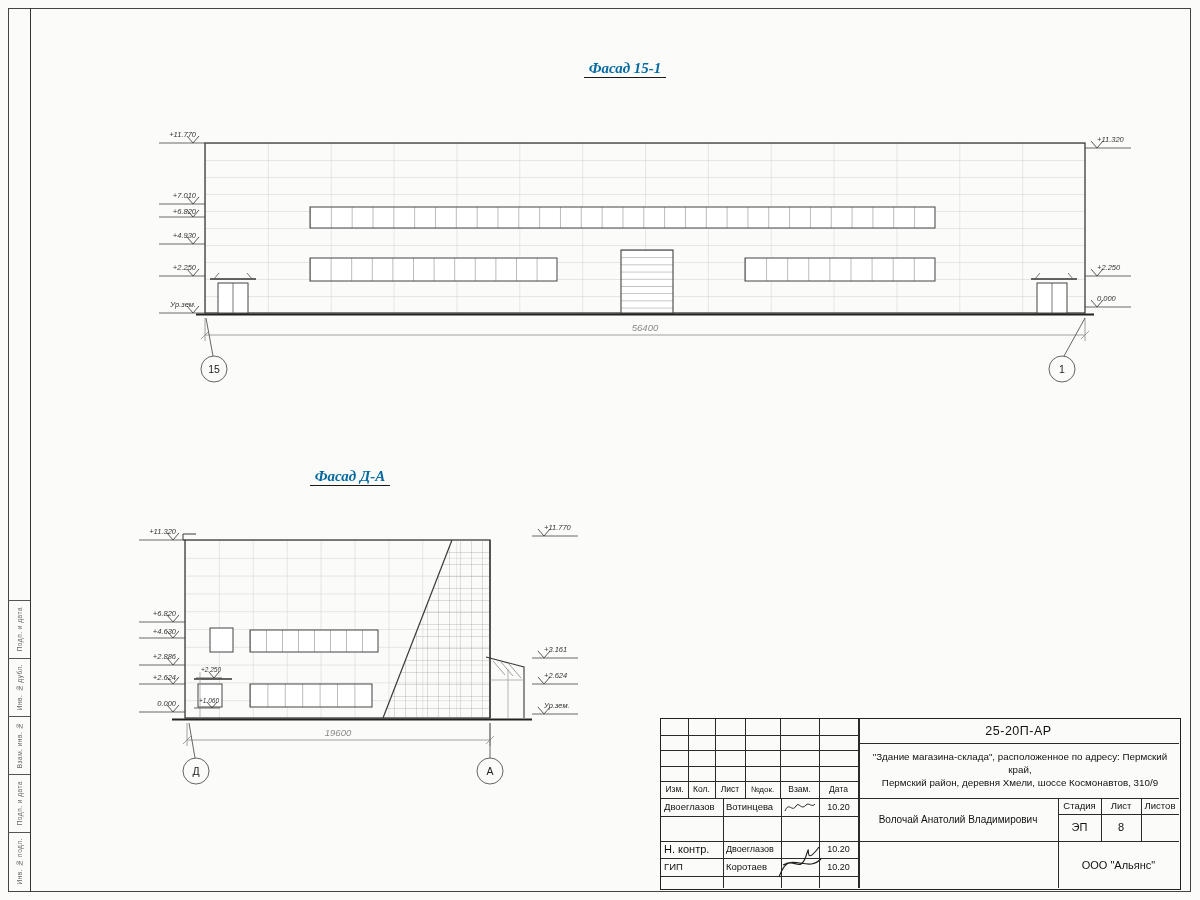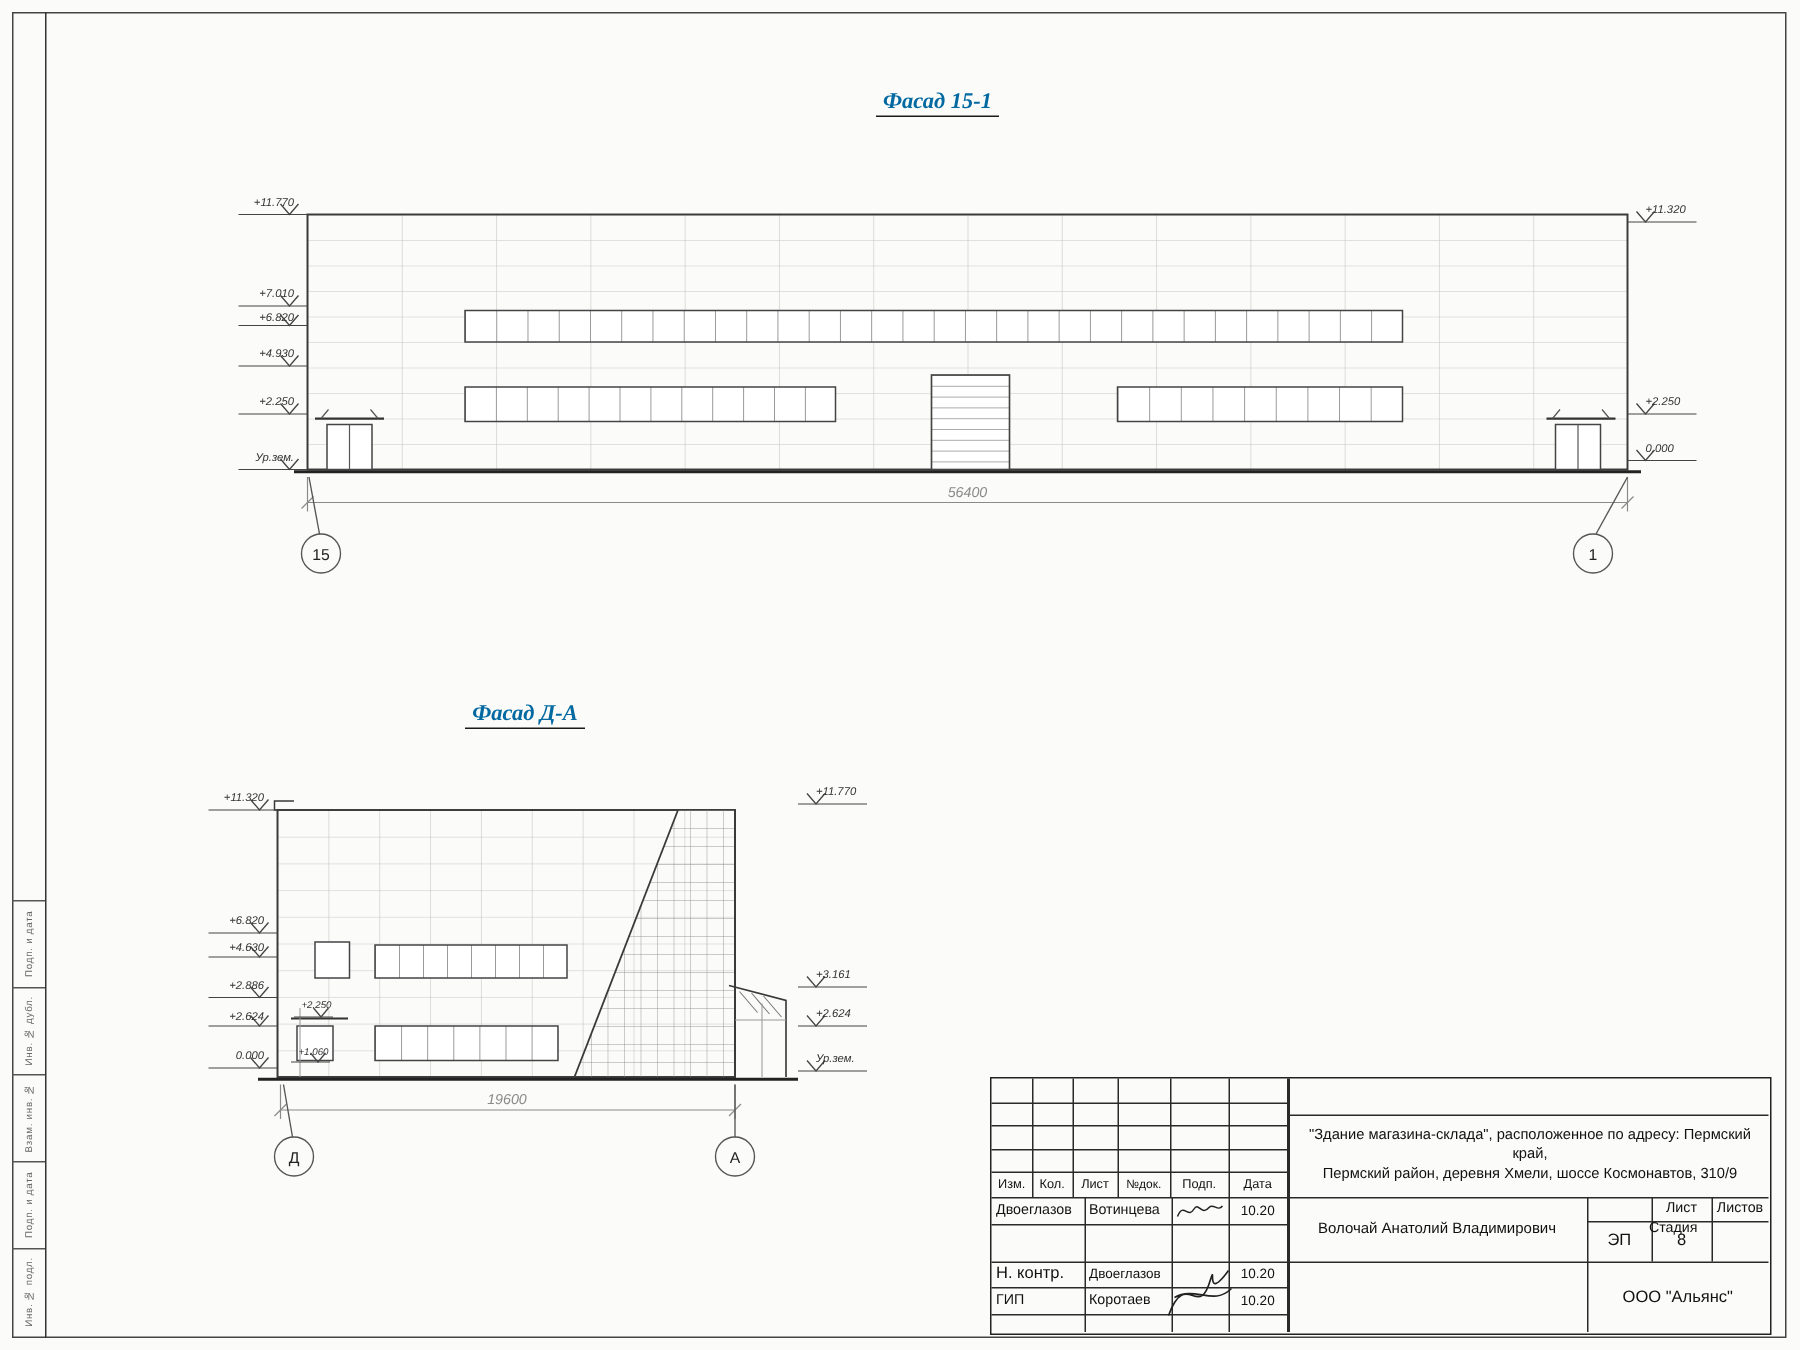--- a/index.html
+++ b/index.html
@@ -281,21 +281,21 @@
     <div class="tl" style="left:0;top:122px;width:518px;height:1px;"></div>
     <div class="tl" style="left:0;top:139px;width:197px;height:1px;"></div>
     <div class="tl" style="left:0;top:157px;width:197px;height:1px;"></div>
     <div class="tl" style="left:197px;top:24px;width:321px;height:1px;"></div>
     <div class="tl" style="left:397px;top:95px;width:121px;height:1px;"></div>
 
     <div class="tbt ctr" style="left:0;top:62px;width:27px;line-height:17px;font-size:8.5px;">Изм.</div>
     <div class="tbt ctr" style="left:27px;top:62px;width:27px;line-height:17px;font-size:8.5px;">Кол.</div>
     <div class="tbt ctr" style="left:54px;top:62px;width:30px;line-height:17px;font-size:8.5px;">Лист</div>
     <div class="tbt ctr" style="left:84px;top:62px;width:35px;line-height:17px;font-size:8px;">№док.</div>
-    <div class="tbt ctr" style="left:119px;top:62px;width:39px;line-height:17px;font-size:8.5px;">Подп.</div>
+    <div class="tbt ctr" style="left:119px;top:62px;width:39px;line-height:17px;font-size:8.5px;">Взам.</div>
     <div class="tbt ctr" style="left:158px;top:62px;width:39px;line-height:17px;font-size:8.5px;">Дата</div>
 
     <div class="tbt" style="left:3px;top:79px;width:58px;line-height:18px;font-size:9.5px;">Двоеглазов</div>
     <div class="tbt" style="left:65px;top:79px;width:54px;line-height:18px;font-size:9.5px;">Вотинцева</div>
     <div class="tbt ctr" style="left:158px;top:79px;width:39px;line-height:18px;font-size:9px;">10.20</div>
 
     <div class="tbt" style="left:3px;top:122px;width:58px;line-height:17px;font-size:11px;">Н. контр.</div>
     <div class="tbt" style="left:65px;top:122px;width:54px;line-height:17px;font-size:9px;">Двоеглазов</div>
     <div class="tbt ctr" style="left:158px;top:122px;width:39px;line-height:17px;font-size:9px;">10.20</div>
 
@@ -303,26 +303,27 @@
     <div class="tbt" style="left:65px;top:139px;width:54px;line-height:18px;font-size:9.5px;">Коротаев</div>
     <div class="tbt ctr" style="left:158px;top:139px;width:39px;line-height:18px;font-size:9px;">10.20</div>
 
     <svg class="abs" style="left:122px;top:80px;" width="34" height="16" viewBox="0 0 34 16">
       <path d="M2 12 C6 2 9 14 13 7 C16 2 18 12 23 6 C26 3 29 9 32 5" stroke="#222" fill="none" stroke-width="1"></path>
     </svg>
     <svg class="abs" style="left:112px;top:118px;" width="52" height="50" viewBox="0 0 52 50">
       <path d="M6 40 C18 8 26 44 34 16 C38 4 30 32 46 10 M10 28 C24 20 36 34 48 22" stroke="#222" fill="none" stroke-width="1.1"></path>
     </svg>
 
+    <div class="tbt ctr" style="left:197px;top:0;width:321px;line-height:24px;font-size:12.5px;letter-spacing:.5px;">25-20П-АР</div>
     <div class="abs" style="left:200px;top:31px;width:318px;text-align:center;font-size:9.8px;line-height:13px;color:#111;">
       <div>"Здание магазина-склада", расположенное по адресу: Пермский край,</div>
       <div>Пермский район, деревня Хмели, шоссе Космонавтов, 310/9</div>
     </div>
     <div class="tbt flexc" style="left:197px;top:79px;width:200px;height:43px;font-size:10px;white-space:normal;text-align:center;">Волочай Анатолий Владимирович</div>
-    <div class="tbt ctr" style="left:397px;top:92px;width:43px;line-height:16px;font-size:9.5px;padding-left:36px;">Стадия</div>
+    <div class="tbt ctr" style="left:397px;top:79px;width:43px;line-height:16px;font-size:9.5px;">Стадия</div>
     <div class="tbt ctr" style="left:440px;top:79px;width:40px;line-height:16px;font-size:9.5px;">Лист</div>
     <div class="tbt ctr" style="left:480px;top:79px;width:38px;line-height:16px;font-size:9.5px;">Листов</div>
     <div class="tbt ctr" style="left:397px;top:95px;width:43px;line-height:27px;font-size:11px;">ЭП</div>
     <div class="tbt ctr" style="left:440px;top:95px;width:40px;line-height:27px;font-size:11px;">8</div>
     <div class="tbt ctr" style="left:480px;top:95px;width:38px;line-height:27px;font-size:11px;"></div>
     <div class="tbt flexc" style="left:397px;top:122px;width:121px;height:47px;font-size:11px;">ООО "Альянс"</div>
   </div>
 
 </div>
 

